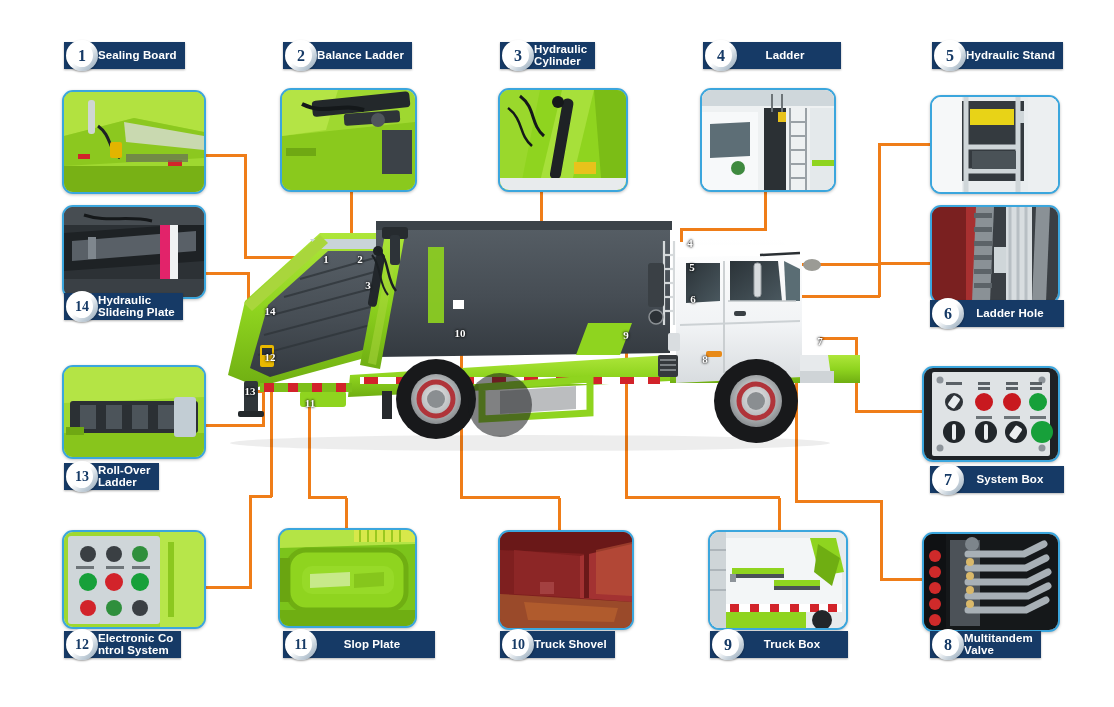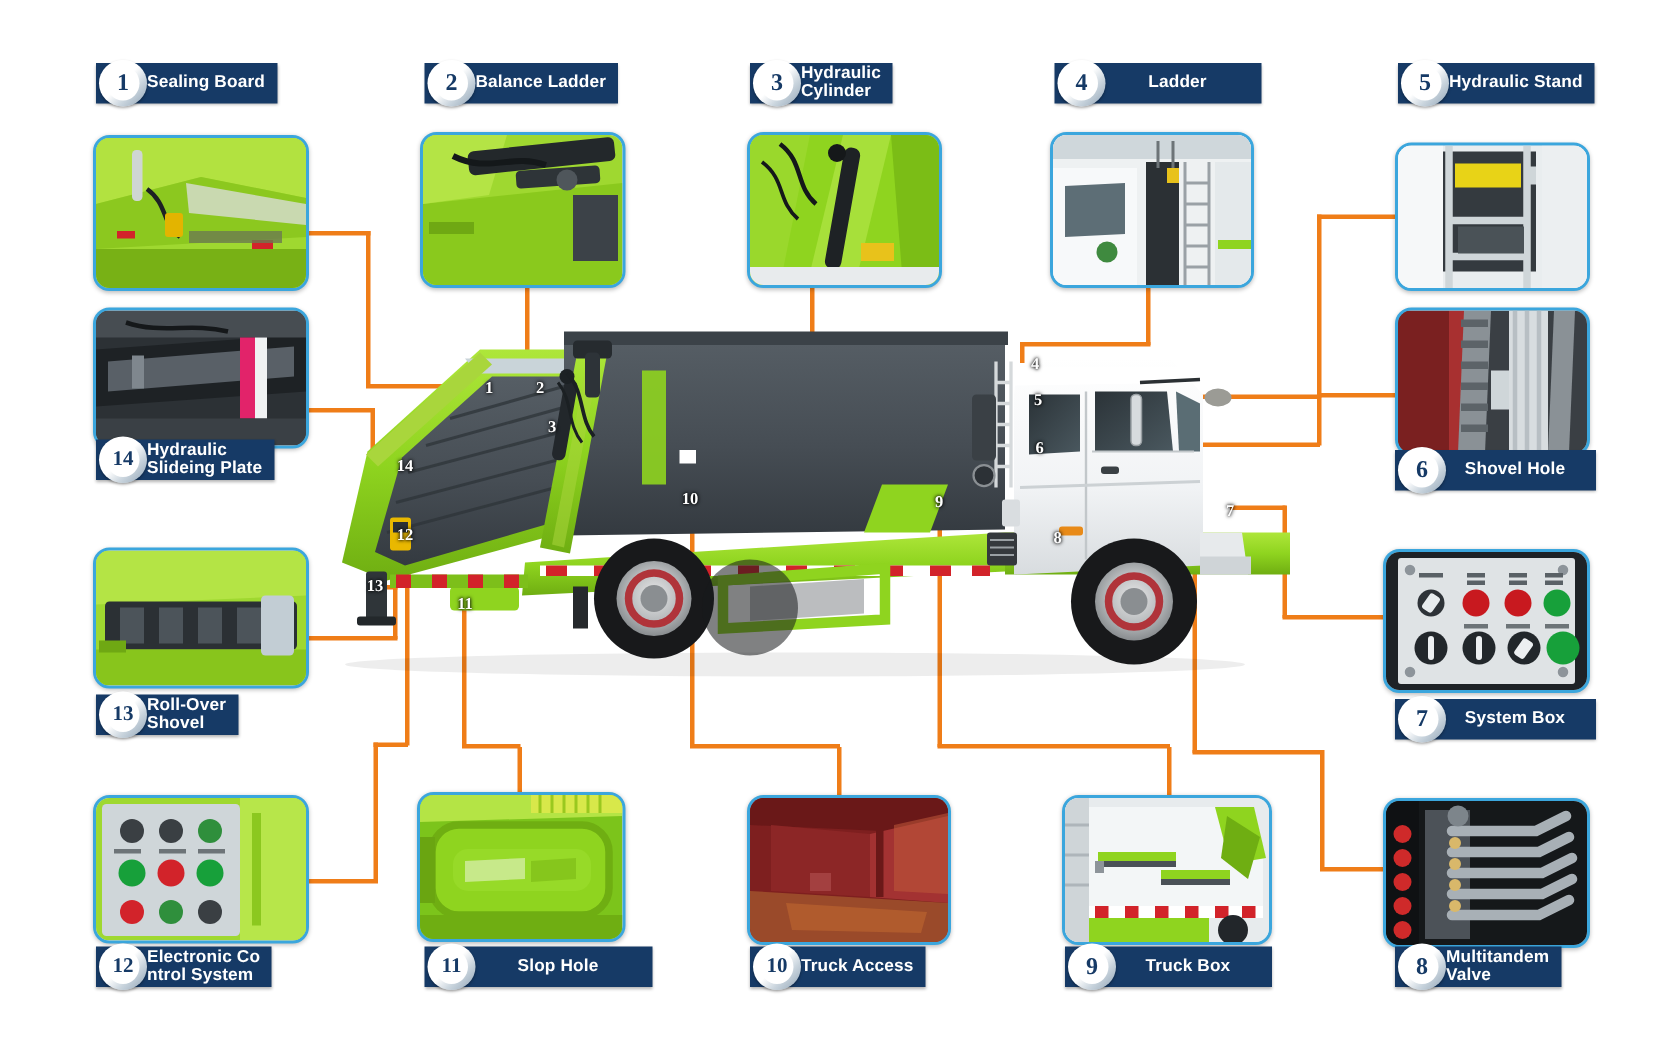--- a/index.html
+++ b/index.html
@@ -654,21 +654,21 @@
       </div>
     <div class="num">
         <div class="oval"></div>
         <div class="cut"></div>
         <span class="n">5</span>
       </div>
   </div>
 
   <div class="plate" style="left:930px;top:300px;">
     <div class="bar" style="width:92px;justify-content:center;padding-left:34px;">
-        <span class="txt">Shovel Hole</span>
+        <span class="txt">Ladder Hole</span>
       </div>
     <div class="num">
         <div class="oval"></div>
         <div class="cut"></div>
         <span class="n">6</span>
       </div>
   </div>
 
   <div class="plate" style="left:930px;top:466px;">
     <div class="bar" style="width:92px;justify-content:center;padding-left:34px;">
@@ -699,32 +699,32 @@
       </div>
     <div class="num">
         <div class="oval"></div>
         <div class="cut"></div>
         <span class="n">9</span>
       </div>
   </div>
 
   <div class="plate" style="left:500px;top:631px;">
     <div class="bar">
-        <span class="txt">Truck Access</span>
+        <span class="txt">Truck Shovel</span>
       </div>
     <div class="num">
         <div class="oval"></div>
         <div class="cut"></div>
         <span class="n" style="font-size:14px;">10</span>
       </div>
   </div>
 
   <div class="plate" style="left:283px;top:631px;">
     <div class="bar" style="width:110px;justify-content:center;padding-left:34px;">
-        <span class="txt">Slop Hole</span>
+        <span class="txt">Slop Plate</span>
       </div>
     <div class="num">
         <div class="oval"></div>
         <div class="cut"></div>
         <span class="n" style="font-size:14px;">11</span>
       </div>
   </div>
 
   <div class="plate" style="left:64px;top:631px;">
     <div class="bar">
@@ -734,21 +734,21 @@
     <div class="num">
         <div class="oval"></div>
         <div class="cut"></div>
         <span class="n" style="font-size:14px;">12</span>
       </div>
   </div>
 
   <div class="plate" style="left:64px;top:463px;">
     <div class="bar">
         <span class="txt">Roll-Over
-Shovel</span>
+Ladder</span>
       </div>
     <div class="num">
         <div class="oval"></div>
         <div class="cut"></div>
         <span class="n" style="font-size:14px;">13</span>
       </div>
   </div>
 
   <div class="plate" style="left:64px;top:293px;">
     <div class="bar">

